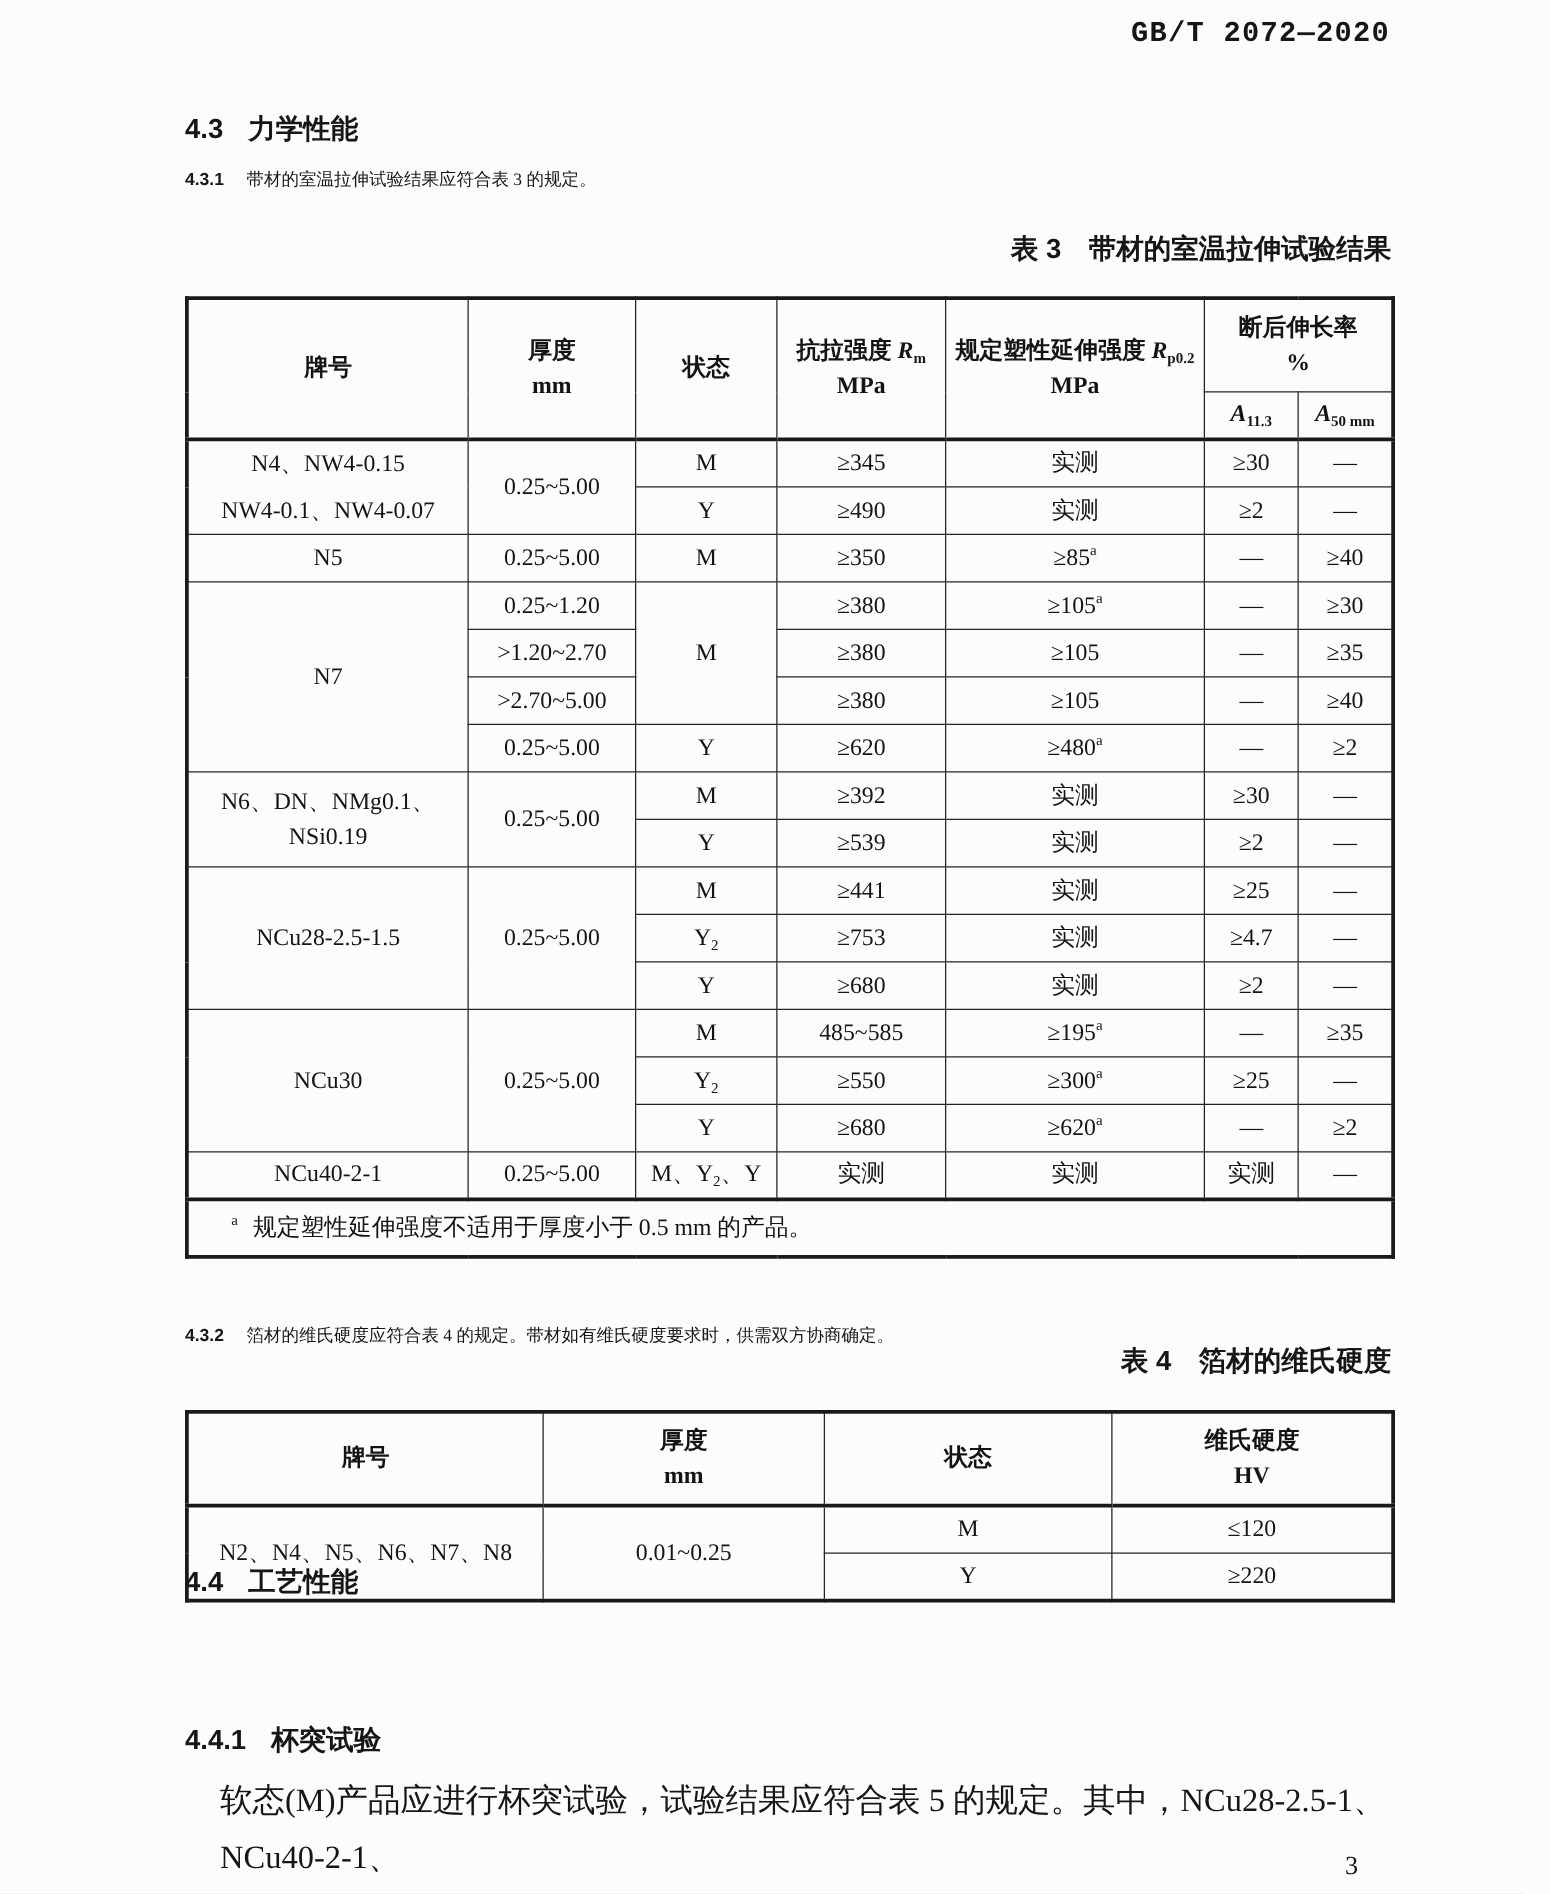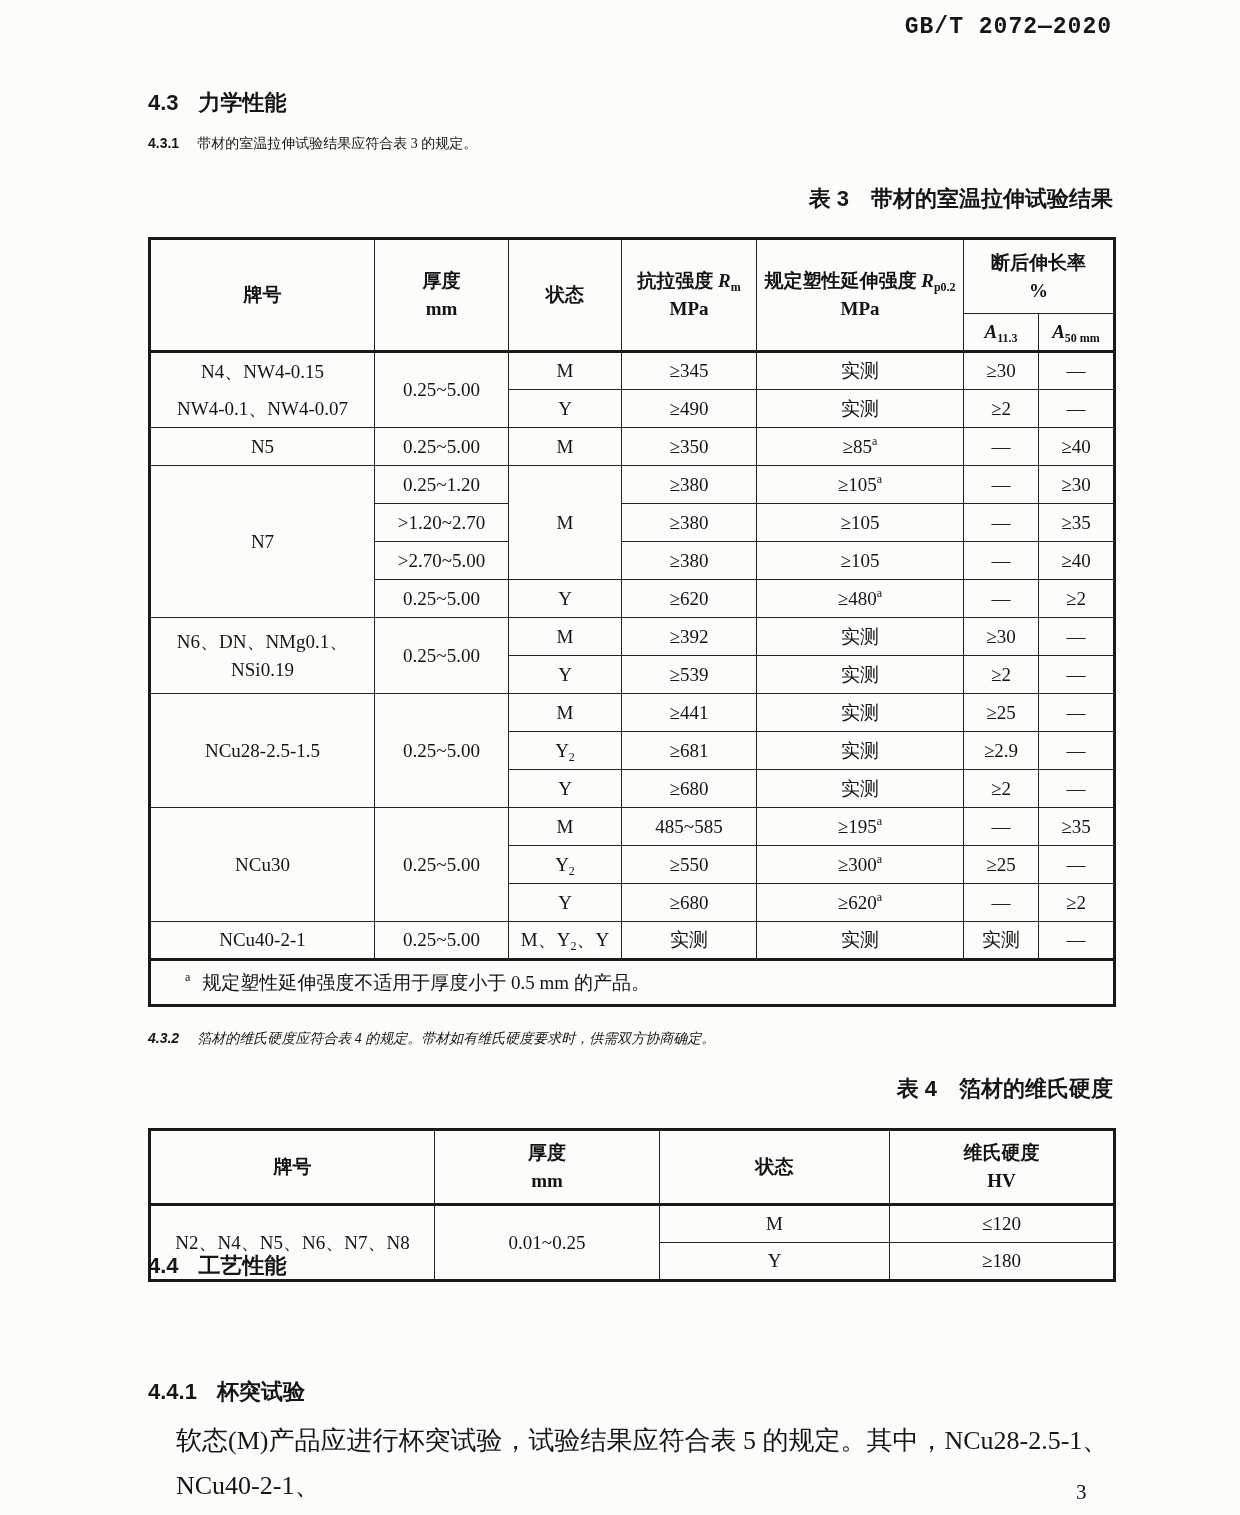--- a/index.html
+++ b/index.html
@@ -205,23 +205,23 @@
           <td rowspan="3"><span>NCu28-2.5-1.5</span></td>
           <td rowspan="3"><span>0.25~5.00</span></td>
           <td><span>M</span></td>
           <td><span>≥441</span></td>
           <td><span>实测</span></td>
           <td><span>≥25</span></td>
           <td><span>—</span></td>
         </tr>
         <tr>
           <td><span>Y</span><sub>2</sub></td>
-          <td><span>≥681</span></td>
-          <td><span>实测</span></td>
-          <td><span>≥2.9</span></td>
+          <td><span>≥753</span></td>
+          <td><span>实测</span></td>
+          <td><span>≥4.7</span></td>
           <td><span>—</span></td>
         </tr>
         <tr>
           <td><span>Y</span></td>
           <td><span>≥680</span></td>
           <td><span>实测</span></td>
           <td><span>≥2</span></td>
           <td><span>—</span></td>
         </tr>
         <tr>
@@ -255,21 +255,21 @@
           <td><span>实测</span></td>
           <td><span>实测</span></td>
           <td><span>—</span></td>
         </tr>
         <tr class="footnote-row thick-top">
           <td colspan="7" class="footnote-cell"><sup>a</sup><span>规定塑性延伸强度不适用于厚度小于 0.5 mm 的产品。</span></td>
         </tr>
       </tbody>
   </table>
 
-  <div class="clause" style="top:1030px;font-style:italic;">
+  <div class="clause" style="top:1060px;">
     <span class="num">4.3.2</span><span>箔材的维氏硬度应符合表 4 的规定。带材如有维氏硬度要求时，供需双方协商确定。</span>
   </div>
 
   <div class="caption" style="top:1074px;">
     <span class="cap-label">表 4</span><span>箔材的维氏硬度</span>
   </div>
 
   <table class="tbl" style="top:1128px;">
     <colgroup>
       <col style="width:285px">
@@ -293,21 +293,21 @@
     </thead>
     <tbody id="t4body">
         <tr class="thick-top">
           <td rowspan="2"><span>N2、N4、N5、N6、N7、N8</span></td>
           <td rowspan="2"><span>0.01~0.25</span></td>
           <td><span>M</span></td>
           <td><span>≤120</span></td>
         </tr>
         <tr>
           <td><span>Y</span></td>
-          <td><span>≥180</span></td>
+          <td><span>≥220</span></td>
         </tr>
       </tbody>
   </table>
 
   <div class="sec-heading" style="top:1251px;">
     <span class="num">4.4</span><span>工艺性能</span>
   </div>
 
   <div class="sec-heading" style="top:1377px;">
     <span class="num">4.4.1</span><span>杯突试验</span>

